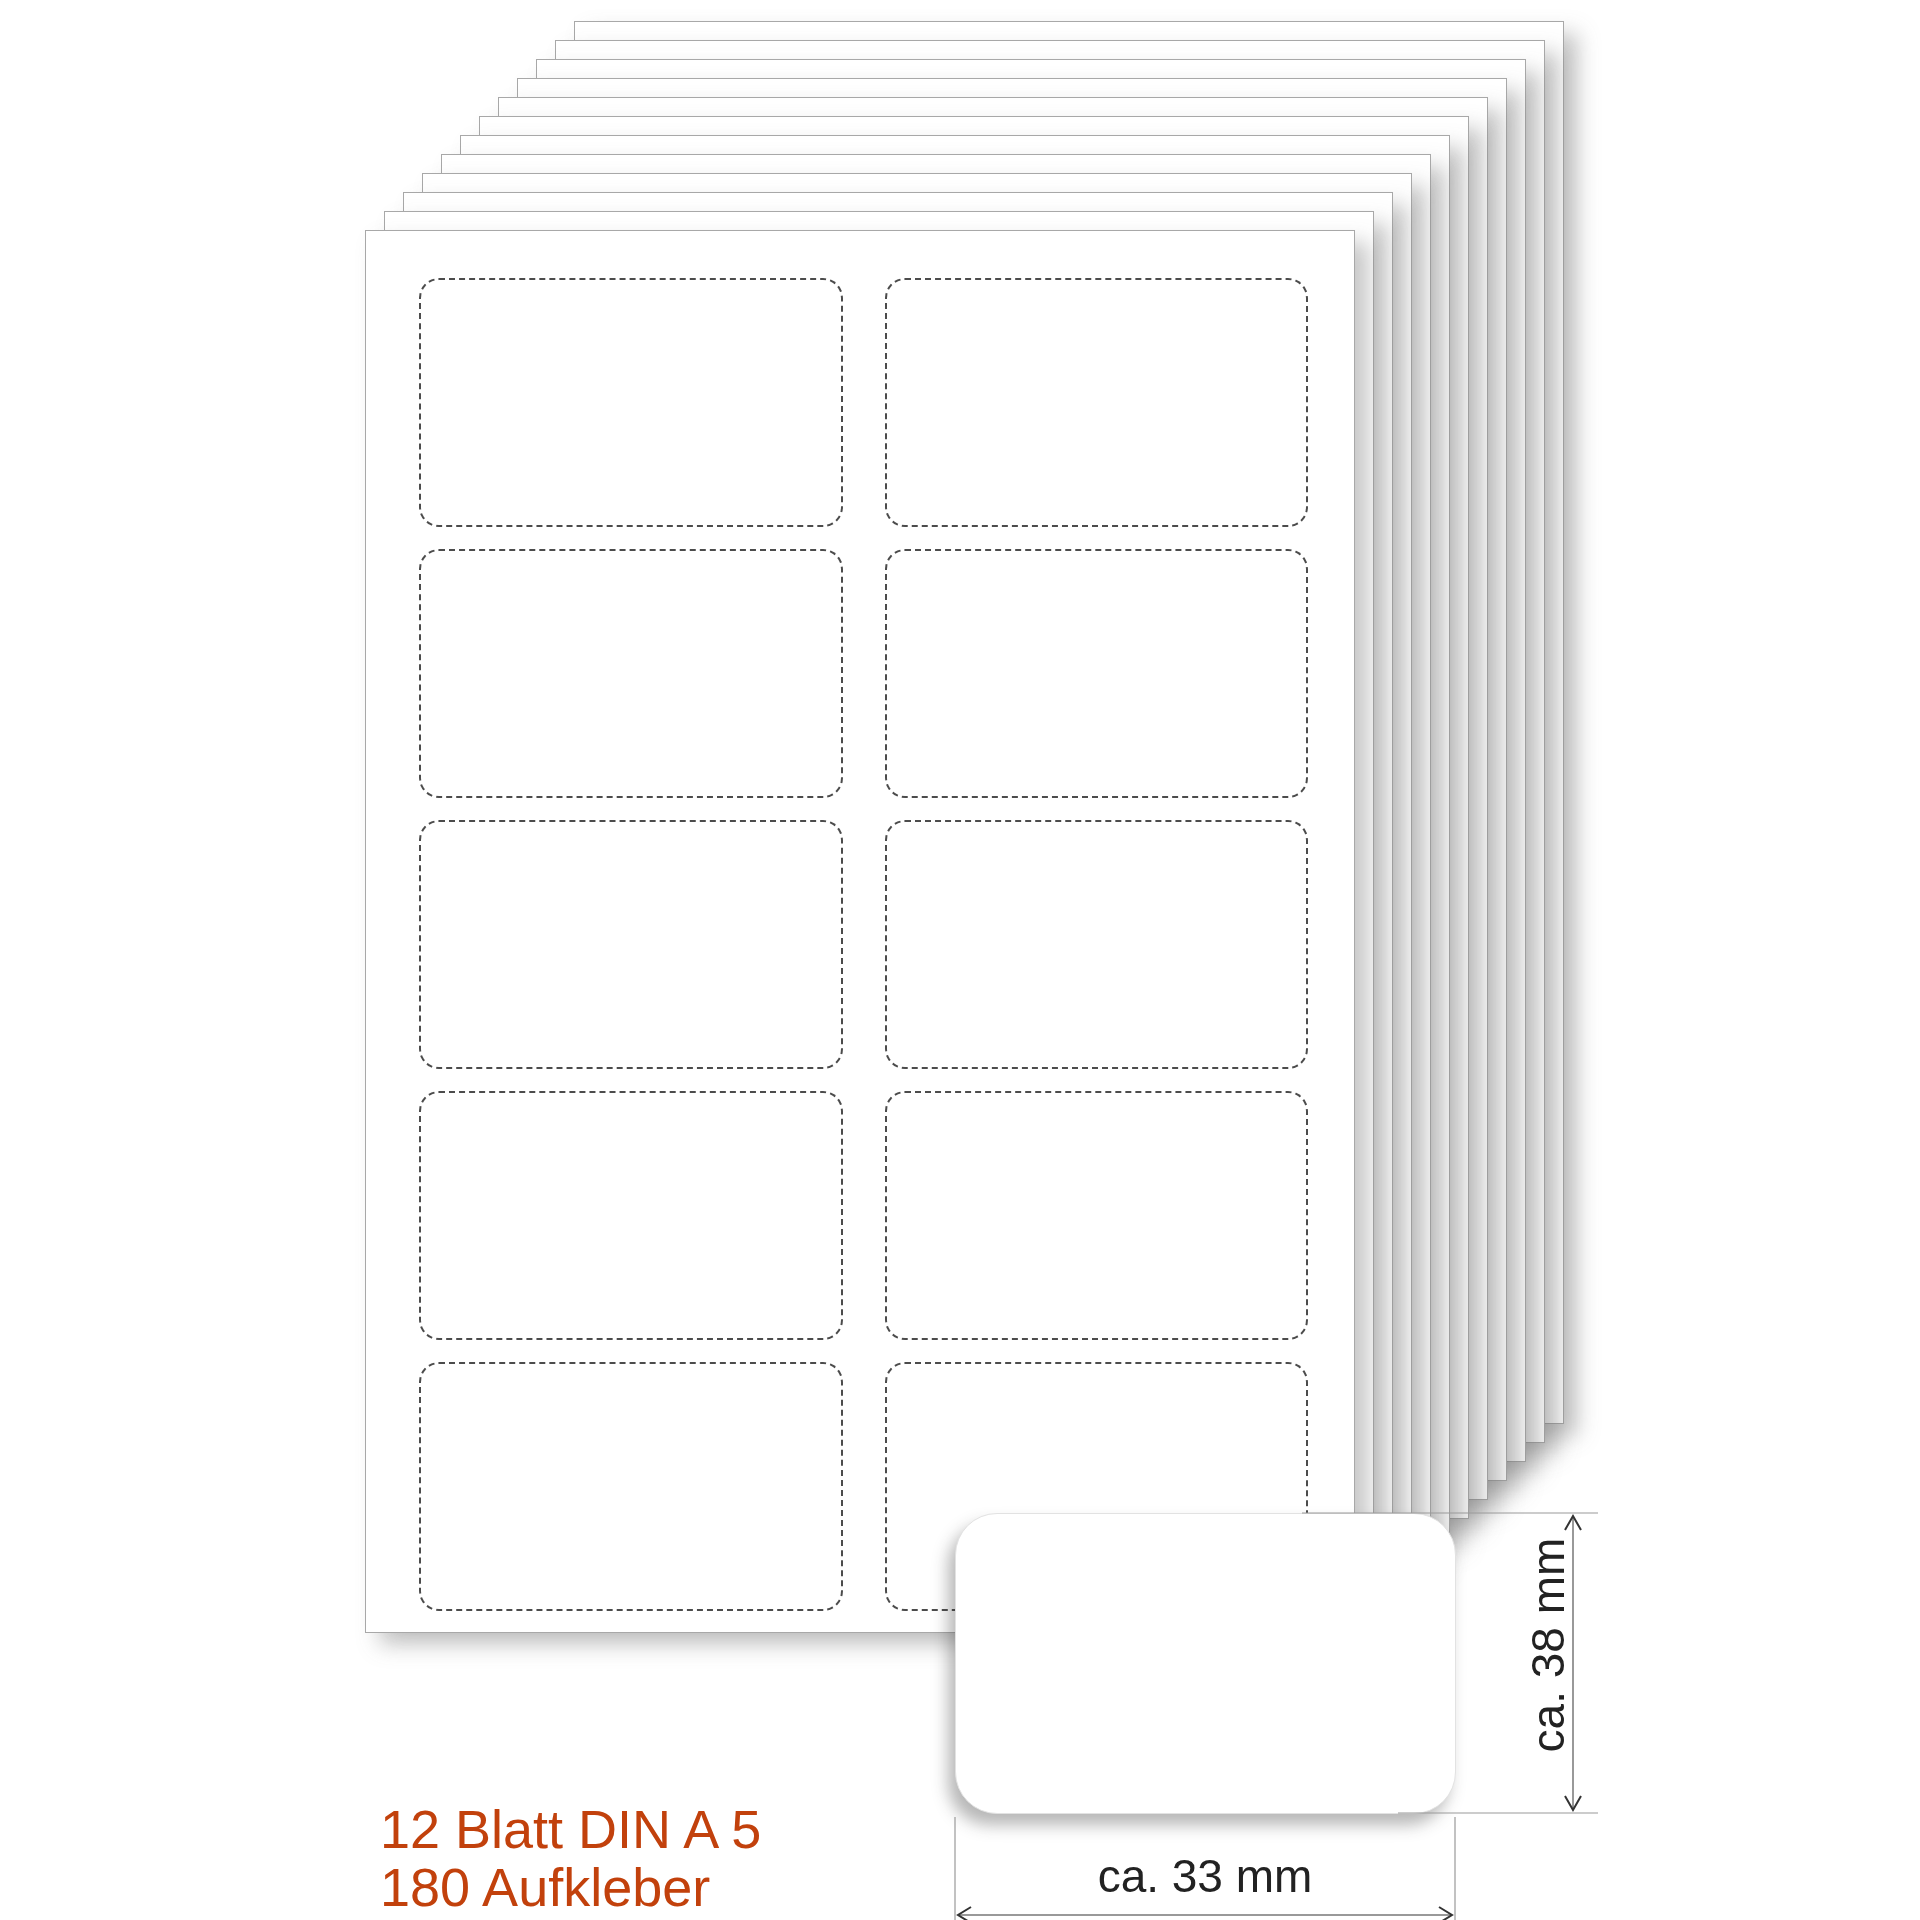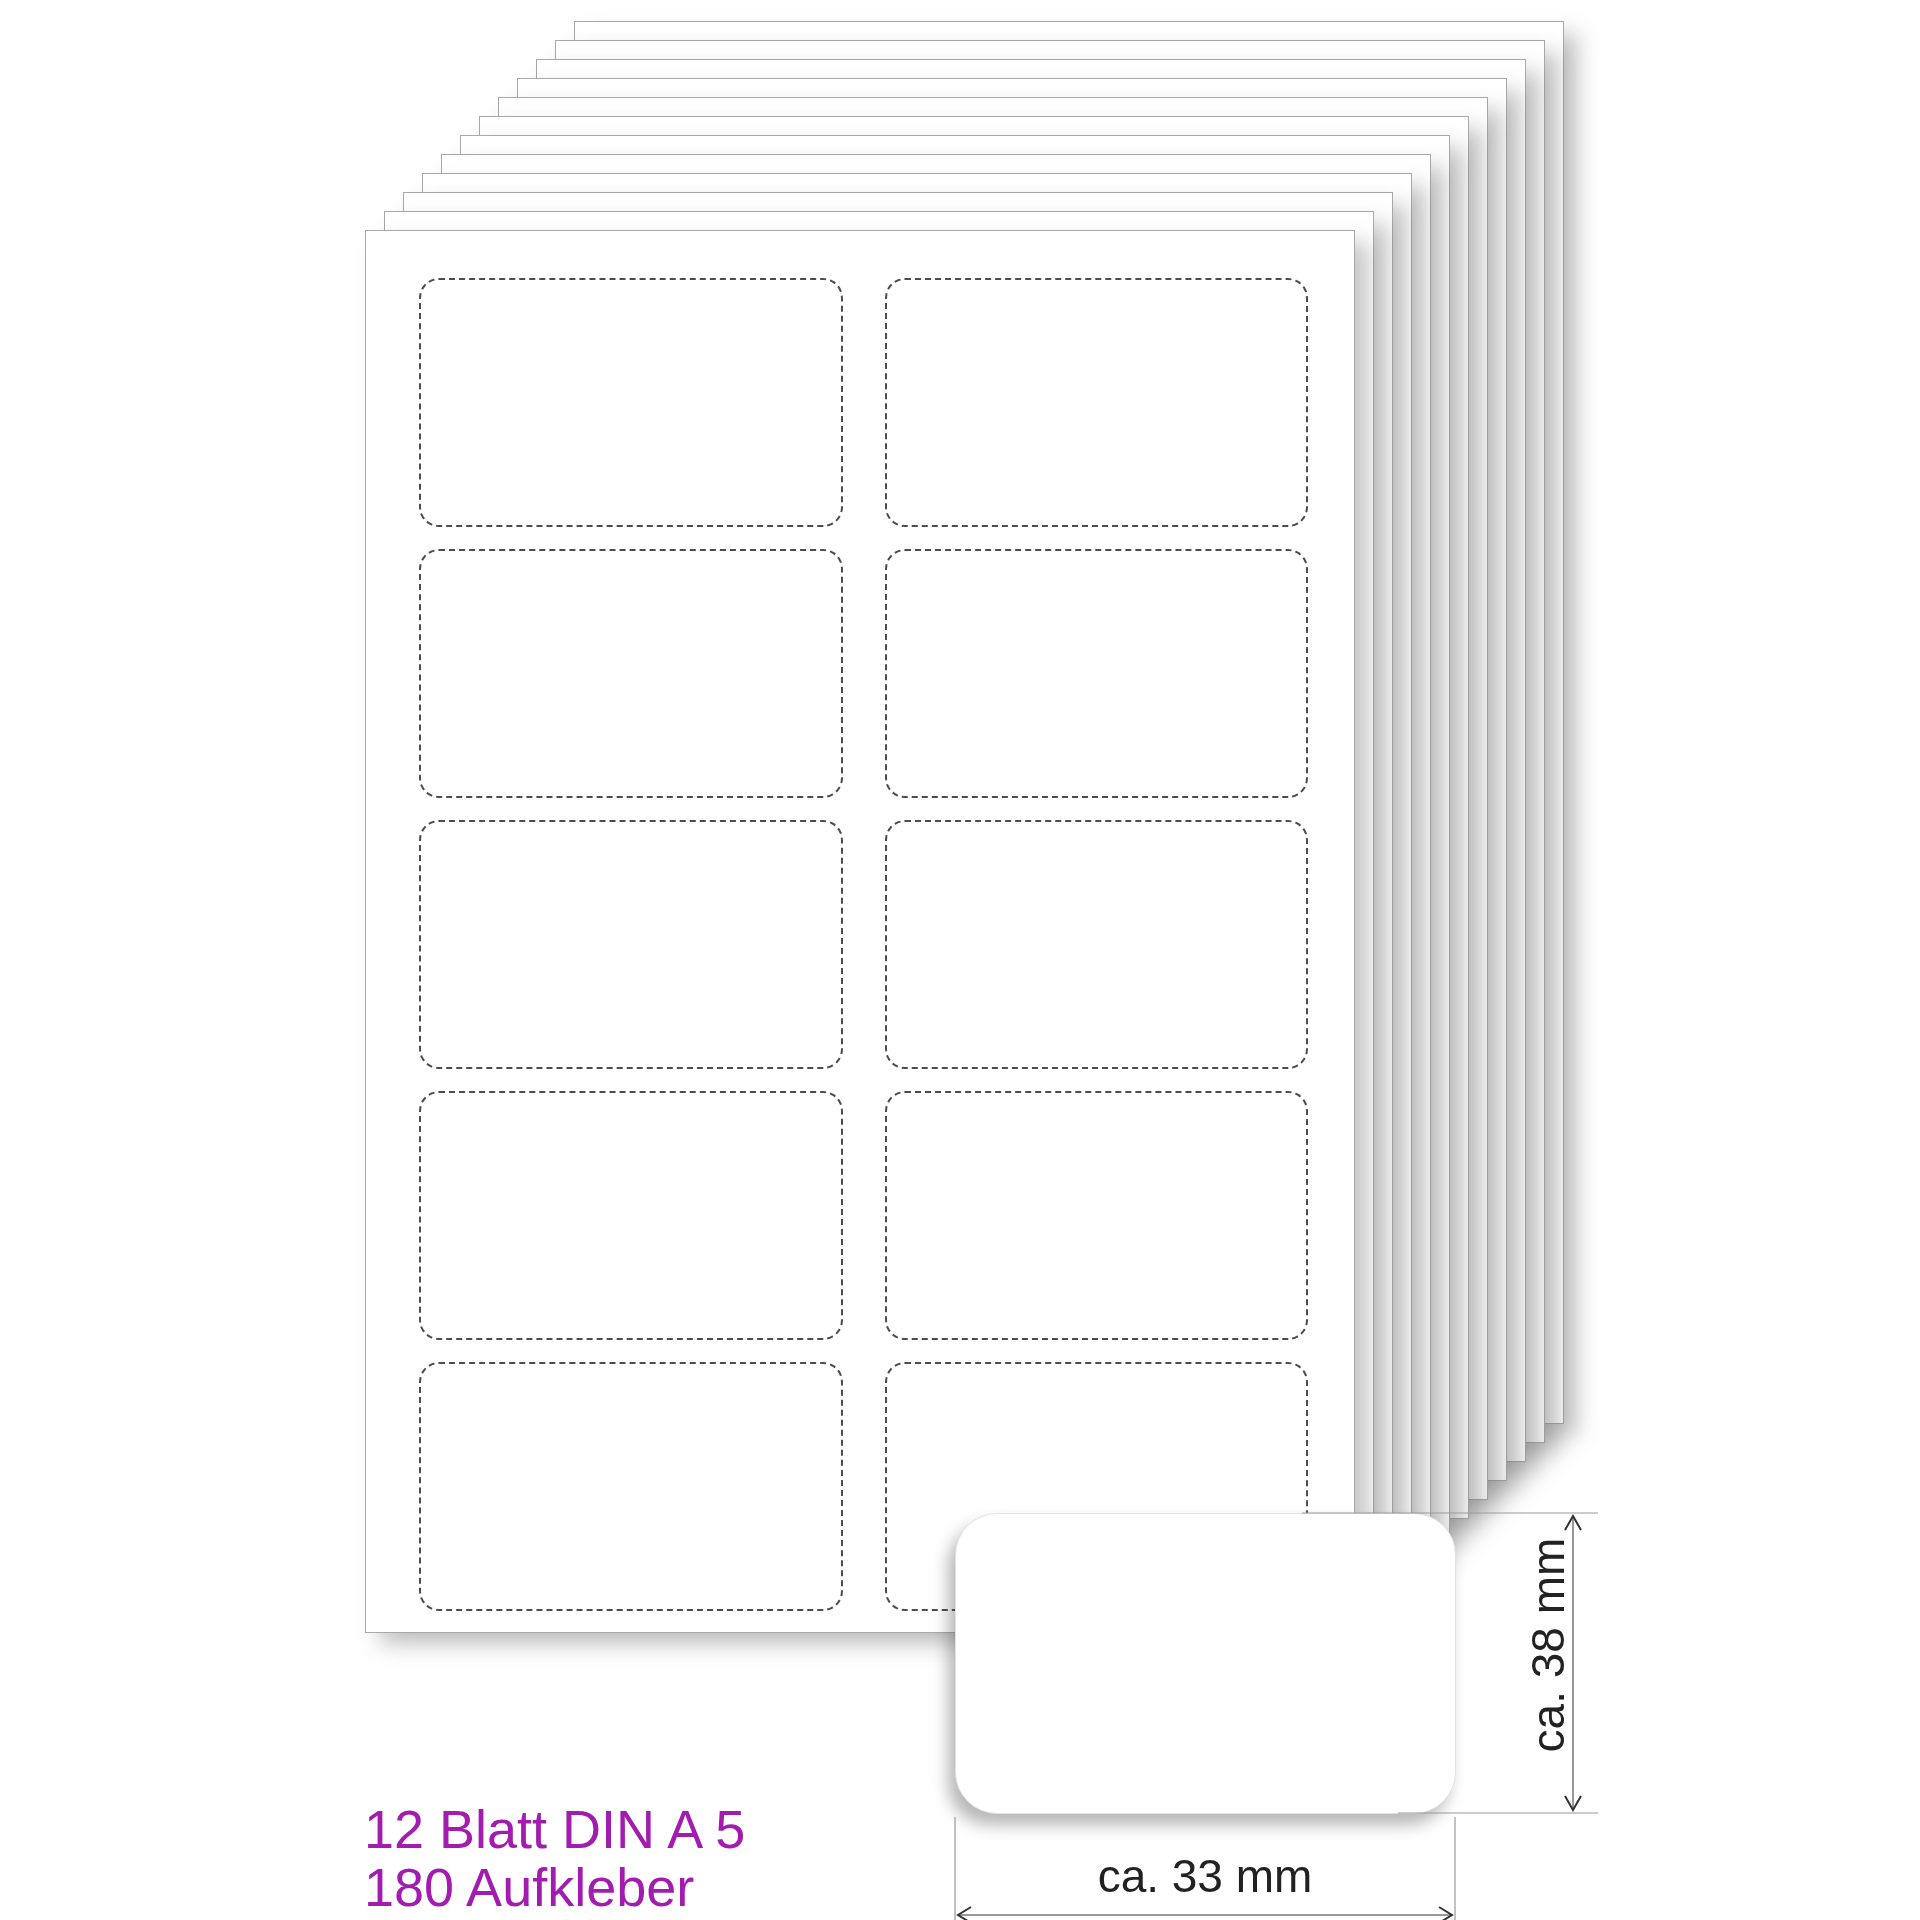--- a/index.html
+++ b/index.html
@@ -36,22 +36,22 @@
     display:flex; align-items:center; justify-content:center; white-space:nowrap;
   }
   .dim-text.vertical {
     left:1403px; top:1615px; width:290px; height:60px;
     transform:rotate(-90deg);
   }
   .dim-text.horizontal {
     left:1055px; top:1848px; width:300px; height:56px;
   }
   .caption {
-    position:absolute; left:364px; top:1800px;
-    color:#a21caf; font-size:54px; line-height:58px; font-weight:400;
+    position:absolute; left:380px; top:1800px;
+    color:#c2410c; font-size:54px; line-height:58px; font-weight:400;
   }
 </style>
 </head>
 <body>
 
 <div class="canvas">
 
   <div id="sheet-stack">
       <div class="sheet" style="left: 574px; top: 21px;"></div>
       <div class="sheet" style="left: 555px; top: 40px;"></div>

